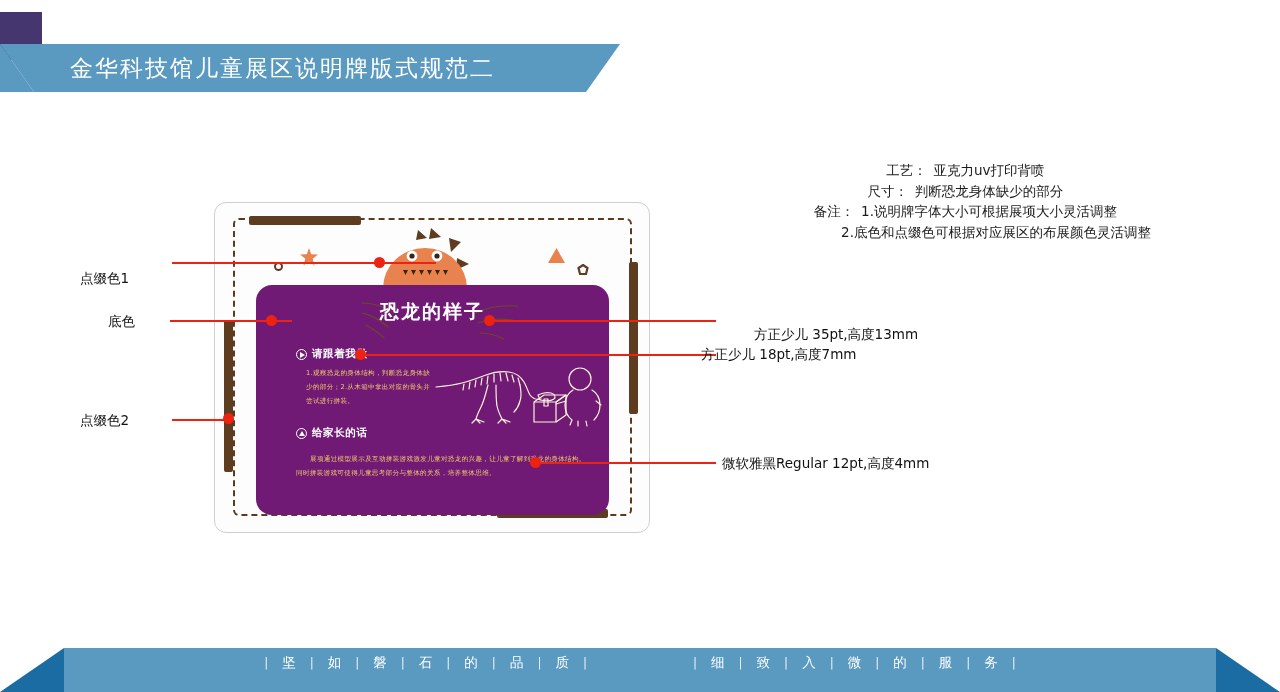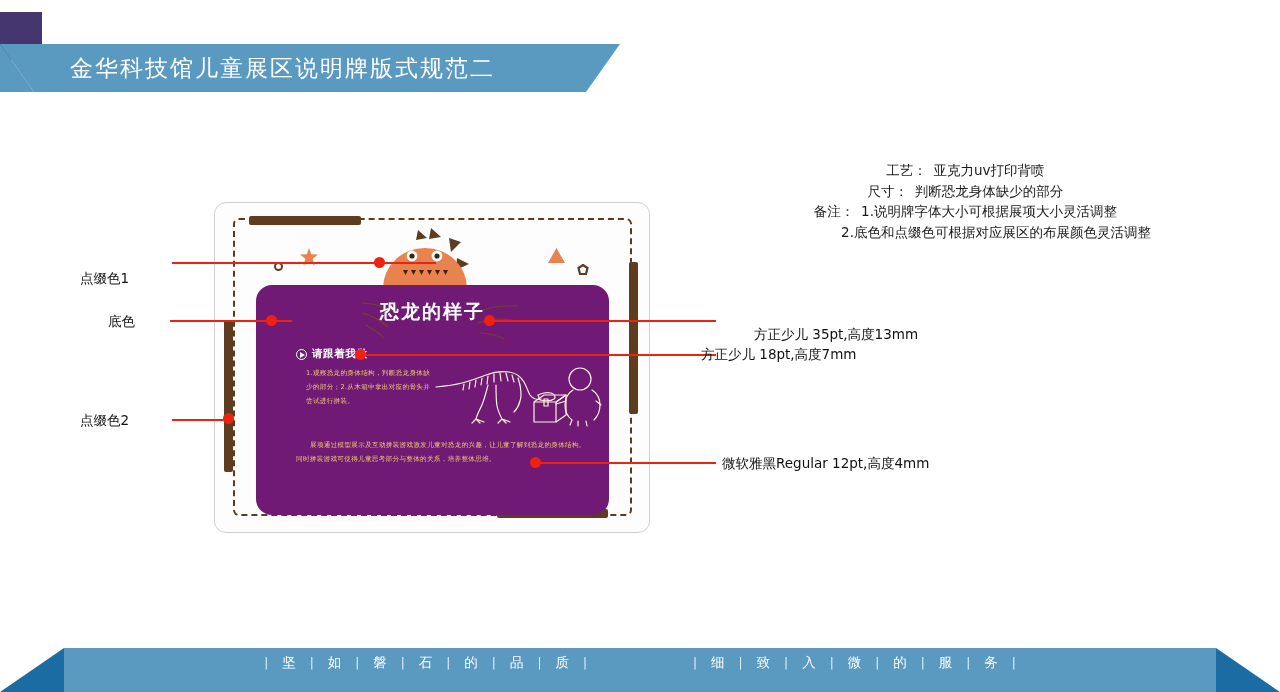--- a/index.html
+++ b/index.html
@@ -259,20 +259,24 @@
 
     <div class="sec sec1">
       <div class="sec-h">
         <span class="sec-ico arrow"></span>
         <span>请跟着我做</span>
       </div>
       <div class="sec-body">1.观察恐龙的身体结构，判断恐龙身体缺少的部分；2.从木箱中拿出对应的骨头并尝试进行拼装。</div>
     </div>
 
     <div class="sec sec2">
+      <div class="sec-h">
+        <span class="sec-ico up"></span>
+        <span>给家长的话</span>
+      </div>
       <div class="sec-body">展项通过模型展示及互动拼装游戏激发儿童对恐龙的兴趣，让儿童了解到恐龙的身体结构。同时拼装游戏可使得儿童思考部分与整体的关系，培养整体思维。</div>
     </div>
   </div>
 
   <div class="cal-txt" style="left:80px; top:270px;">点缀色1</div>
   <div class="cal-line" style="left:172px; top:262px; width:264px;"></div>
   <div class="cal-dot" style="left:374px; top:257px;"></div>
 
   <div class="cal-txt" style="left:108px; top:313px;">底色</div>
   <div class="cal-line" style="left:170px; top:320px; width:122px;"></div>

